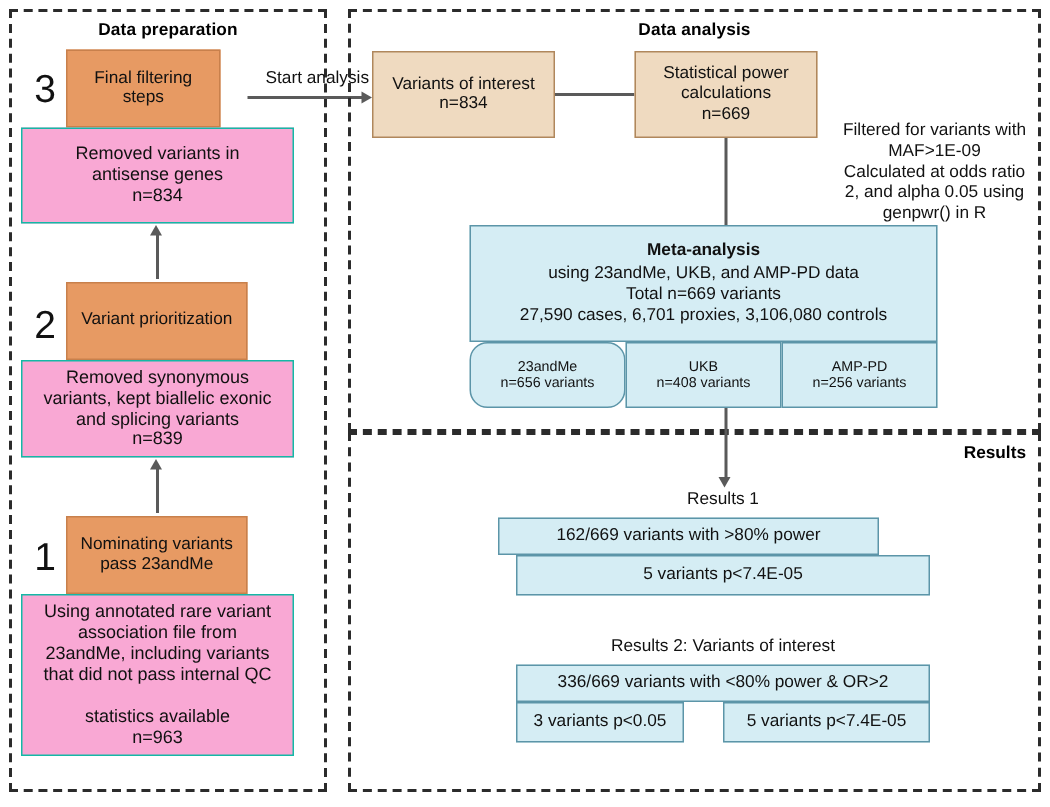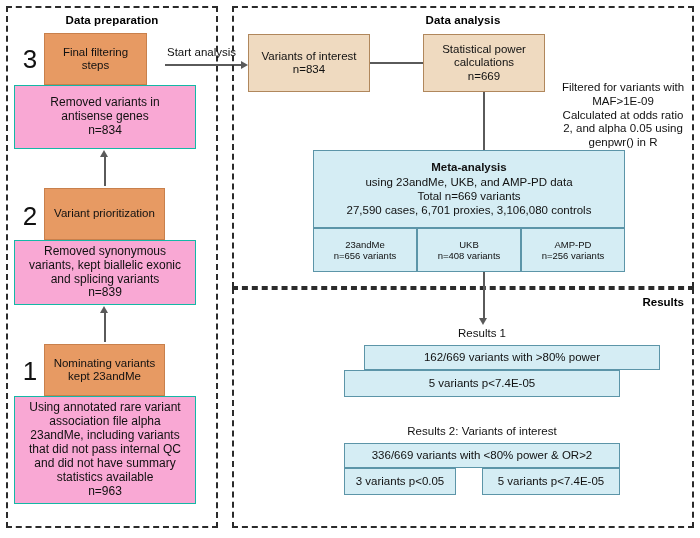--- a/index.html
+++ b/index.html
@@ -162,36 +162,36 @@
     </span>
   </div>
 
   <div class="abs line-v" style="left:104px; top:312px; height:30px;"></div>
   <div class="abs arrow-up" style="left:100px; top:306px;"></div>
 
   <div class="abs step-num" style="left:20px; top:358px; width:20px; text-align:center;">1</div>
   <div class="abs box box-orange" style="left:44px; top:344px; width:121px; height:52px;">
     <span class="inner">
       <span>Nominating variants</span><br>
-      <span>kept 23andMe</span>
+      <span>pass 23andMe</span>
     </span>
   </div>
   <div class="abs box box-white" style="left:14px; top:396px; width:182px; height:108px;">
     <span class="inner">
       <span>Using annotated rare variant</span><br>
-      <span>association file alpha</span><br>
+      <span>association file from</span><br>
       <span>23andMe, including variants</span><br>
       <span>that did not pass internal QC</span><br>
-      <span>and did not have summary</span><br>
+      <br>
       <span>statistics available</span><br>
       <span>n=963</span>
     </span>
   </div>
 
-  <div class="abs edge-label" style="left:167px; top:46px;">Start analysis</div>
+  <div class="abs edge-label" style="left:177px; top:46px;">Start analysis</div>
   <div class="abs line-h" style="left:165px; top:64px; width:78px;"></div>
   <div class="abs arrow-right" style="left:241px; top:60.5px;"></div>
 
   <div class="abs panel" style="left:232px; top:6px; width:462px; height:282px;"></div>
   <div class="abs panel-title" style="left:232px; top:14px; width:462px;">Data analysis</div>
 
   <div class="abs box box-tan" style="left:248px; top:34px; width:122px; height:58px;">
     <span class="inner">
       <span>Variants of interest</span><br>
       <span>n=834</span>
@@ -220,21 +220,21 @@
 
   <div class="abs box-blue" style="left:313px; top:150px; width:312px; height:78px; display:flex; align-items:center; justify-content:flex-start; text-align:center; line-height:1.25;">
     <span class="inner">
       <span class="b">Meta-analysis</span><br>
       <span>using 23andMe, UKB, and AMP-PD data</span><br>
       <span>Total n=669 variants</span><br>
       <span>27,590 cases, 6,701 proxies, 3,106,080 controls</span>
     </span>
   </div>
 
-  <div class="abs box box-blue-sub" style="left:313px; top:228px; width:104px; height:44px;">
+  <div class="abs box box-blue-sub" style="left:313px; top:228px; width:104px; height:44px;border-radius:12px;">
     <span class="inner">
       <span>23andMe</span><br>
       <span>n=656 variants</span>
     </span>
   </div>
   <div class="abs box box-blue-sub" style="left:417px; top:228px; width:104px; height:44px;">
     <span class="inner">
       <span>UKB</span><br>
       <span>n=408 variants</span>
     </span>
@@ -246,21 +246,21 @@
     </span>
   </div>
 
   <div class="abs panel" style="left:232px; top:288px; width:462px; height:240px;"></div>
   <div class="abs panel-title-right" style="left:232px; top:296px; width:452px;">Results</div>
 
   <div class="abs line-v" style="left:483px; top:272px; height:48px;"></div>
   <div class="abs arrow-down" style="left:479px; top:318px;"></div>
 
   <div class="abs caption" style="left:344px; top:327px; width:276px;">Results 1</div>
-  <div class="abs box box-blue" style="left:364px; top:345px; width:296px; height:25px;">
+  <div class="abs box box-blue" style="left:332px; top:345px; width:254px; height:25px;">
     <span class="inner">162/669 variants with &gt;80% power</span>
   </div>
   <div class="abs box box-blue" style="left:344px; top:370px; width:276px; height:27px;">
     <span class="inner">5 variants p&lt;7.4E-05</span>
   </div>
 
   <div class="abs caption" style="left:344px; top:425px; width:276px;">Results 2: Variants of interest</div>
   <div class="abs box box-blue" style="left:344px; top:443px; width:276px; height:25px;">
     <span class="inner">336/669 variants with &lt;80% power &amp; OR&gt;2</span>
   </div>

